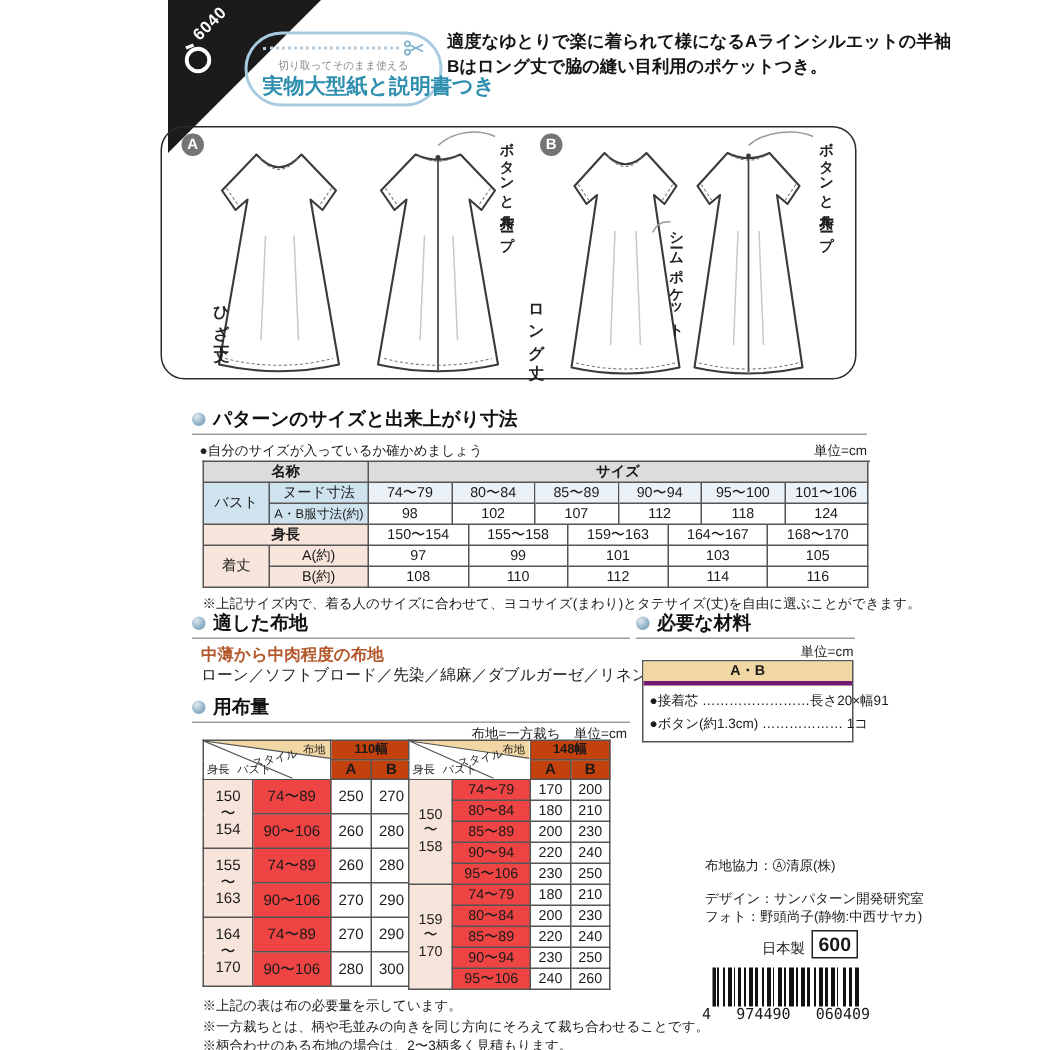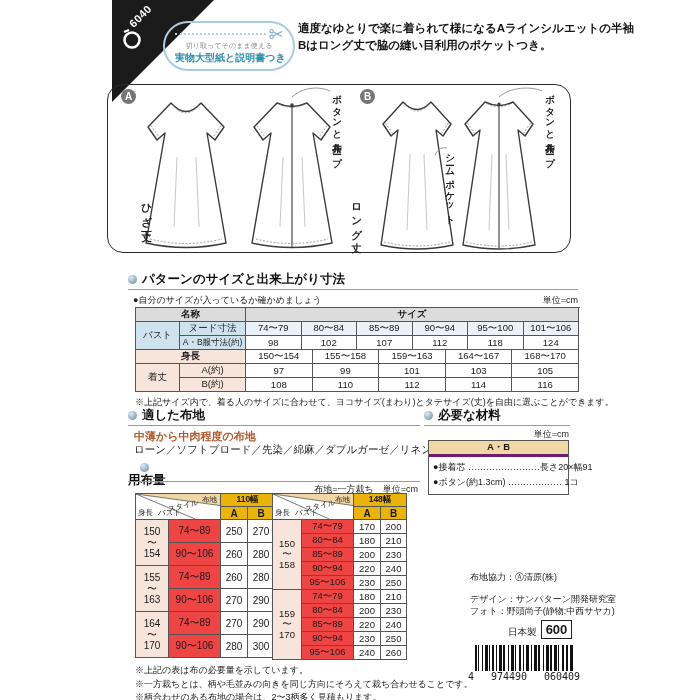--- a/index.html
+++ b/index.html
@@ -11,21 +11,21 @@
   .corner-tri{left:112px;top:0;width:0;height:0;border-top:102px solid #1b1b1b;border-right:102px solid transparent;}
   .corner-code{left:127px;top:10px;color:#fff;font-size:11px;font-weight:bold;transform:rotate(-45deg);letter-spacing:.5px;}
   .ring{left:121px;top:28px;}
 
   
   .badge{left:163px;top:21px;width:132px;height:50px;border:2px solid #a9cbe2;border-radius:26px;
          box-sizing:border-box;display:flex;flex-direction:column;justify-content:center;padding:2px 10px;}
   .badge-row1{display:flex;align-items:center;gap:3px;margin-bottom:1px;}
   .dotline{flex:1;border-top:2px dotted #b9cede;height:0;}
   .badge-line1{font-size:7.5px;color:#8a8a8a;text-align:center;transform:scale(.95);white-space:nowrap;}
-  .badge-line2{font-size:10px;font-weight:bold;color:#2f8fae;text-align:right;white-space:nowrap;}
+  .badge-line2{font-size:14px;font-weight:bold;color:#2f8fae;text-align:right;white-space:nowrap;}
 
   
   .descr{left:298px;top:20px;width:360px;font-size:11.5px;font-weight:bold;line-height:1.5;color:#151515;}
 
   
   .illo{left:107px;top:84px;width:464px;height:169px;border:1.8px solid #2b2b2b;border-radius:16px;box-sizing:border-box;}
   .cbadge{width:15px;height:15px;border-radius:50%;background:#757575;color:#fff;font-size:10px;font-weight:bold;
           display:flex;align-items:center;justify-content:center;}
   .vtext{writing-mode:vertical-rl;text-orientation:upright;font-size:9.5px;font-weight:600;letter-spacing:1px;color:#222;}
   .vbig{font-size:10.5px;font-weight:bold;letter-spacing:1px;}
@@ -49,21 +49,21 @@
   .w44{width:44px;}.w66{width:66px;}.w55{width:55.5px;}.w67{width:66.6px;}.w110{width:110px;}.w333{width:333px;}
   .gry{background:#dcdcdc;font-weight:bold;}
   .blu{background:#cfe3ef;}
   .blul{background:#eaf2f8;}
   .pnk{background:#f7e4da;}
   .sm{font-size:8.5px;}
 
   
   table.ytab{border-collapse:collapse;background:#fff;}
   .ytab th,.ytab td{border:1px solid #555;text-align:center;padding:0;box-sizing:border-box;}
-  .ytab th{background:#eab308;font-weight:bold;}
+  .ytab th{background:#c2410c;font-weight:bold;}
   .t110 td{height:23px;font-size:10px;}
   .t148 td{height:14px;font-size:9.5px;}
   .t110 .thw{height:12px;font-size:8.5px;}
   .t148 .thw{height:12px;font-size:8.5px;}
   .thab{height:13px;font-size:10px;}
   .bustc{background:#ef4444;font-size:9.5px;}
   .hcell{background:#f7e4da;white-space:pre-line;line-height:1.12;font-size:9.5px;}
   th.diag{position:relative;background:#fff;padding:0;}
   .diagsvg{position:absolute;left:0;top:0;width:100%;height:100%;}
   .dlab{position:absolute;font-size:7.5px;font-weight:normal;color:#222;white-space:nowrap;}
@@ -276,21 +276,21 @@
   <div class="abs rule" style="left:424px;top:425px;width:146px;"></div>
   <div class="abs unit" style="left:470px;top:428px;width:99px;">単位=cm</div>
   <div class="abs mbox">
     <div class="mhead">A・B</div>
     <div class="mbody">
       <div>●接着芯 ……………………長さ20×幅91</div>
       <div>●ボタン(約1.3cm) ……………… 1コ</div>
     </div>
   </div>
 
-  <div class="abs shead" style="left:128px;top:463px;flex-direction:column;">
+  <div class="abs shead" style="left:128px;top:463px;">
     <span class="bullet"></span>
     <span>用布量</span>
   </div>
   <div class="abs rule" style="left:128px;top:481px;width:292px;"></div>
   <div class="abs unit" style="left:240px;top:483px;width:178px;">布地=一方裁ち　単位=cm</div>
 
   <table class="abs ytab t110" style="left:135px;top:493px;">
     <colgroup>
         <col style="width:33px">
         <col style="width:52px">

